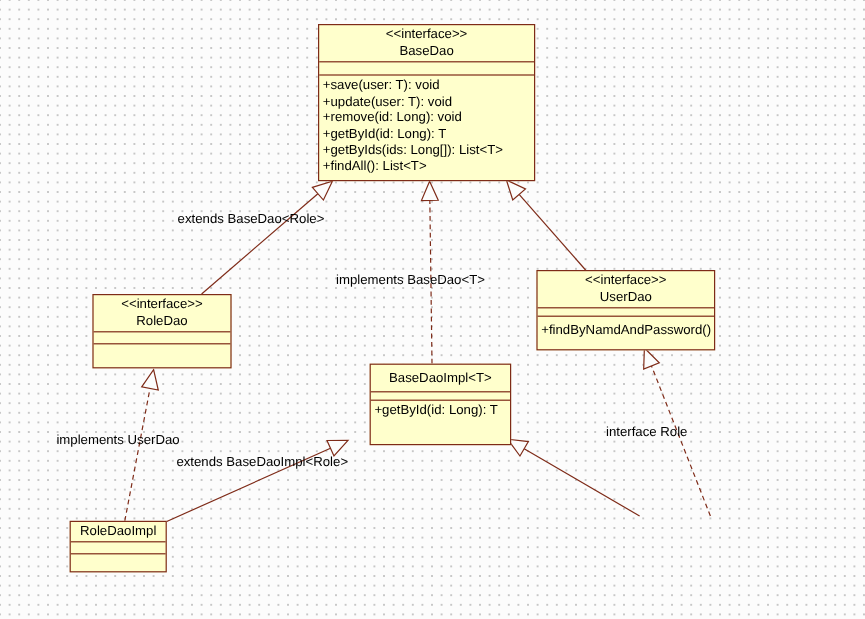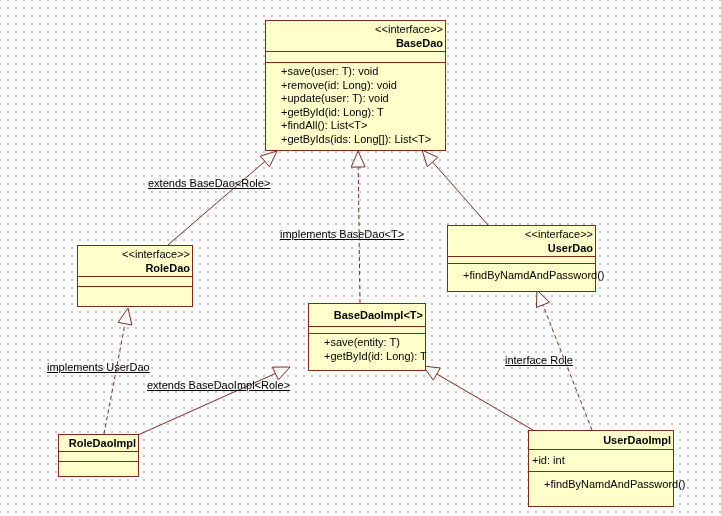--- a/index.html
+++ b/index.html
@@ -19,25 +19,25 @@
   .edge-line{stroke:#7e2b18;stroke-width:1;fill:none}
   .edge-line.dashed{stroke-dasharray:4,3}
   .arrowhead{fill:#fcfcfc;stroke:#7e2b18;stroke-width:1}
 
   .node{
     position:absolute;box-sizing:border-box;
     background:#ffffcc;border:1px solid #7e2b18;
     display:flex;flex-direction:column;
     font-size:11px;color:#000;
   }
-  .title{text-align:right;padding:2px 2px 1px 2px}
+  .title{text-align:center;padding:2px 2px 1px 2px}
   .stereotype{line-height:13px;white-space:nowrap}
-  .classname{font-weight:bold;line-height:14px;white-space:nowrap}
+  .classname{font-weight:normal;line-height:14px;white-space:nowrap}
   .sect{border-top:1px solid #7e2b18;box-sizing:border-box}
-  .methods{flex:1 1 auto;padding:2px 12px}
+  .methods{flex:1 1 auto;padding:2px 0}
   .member{padding:0 3px;line-height:13.5px;white-space:nowrap}
 
   .n-basedao{left:265px;top:20px;width:181px;height:131px}
   .n-roledao{left:77px;top:245px;width:116px;height:62px}
   .n-userdao{left:447px;top:225px;width:149px;height:67px}
   .n-basedaoimpl{left:308px;top:303px;width:118px;height:68px}
   .n-roledaoimpl{left:58px;top:434px;width:81px;height:43px}
   .n-userdaoimpl{left:528px;top:430px;width:146px;height:77px}
 
   .n-basedao .attrs{height:11px}
@@ -49,21 +49,21 @@
   .n-userdaoimpl .attrs .member{padding-top:4px}
 
   .n-basedaoimpl .title{padding:4px 2px}
   .n-roledaoimpl .title{padding:1px 2px}
   .n-userdaoimpl .title{padding:2px 2px}
   .n-userdao .methods{padding-top:5px}
   .n-userdaoimpl .methods{padding-top:6px}
 
   .edge-label{
     position:absolute;font-size:11px;line-height:13px;
-    color:#000;white-space:nowrap;text-decoration:underline;
+    color:#000;white-space:nowrap;
   }
 </style>
 </head>
 <body>
 
 <div id="canvas">
 
   <svg id="edges" xmlns="http://www.w3.org/2000/svg" width="721" height="516">
     <g>
       <line class="edge-line" x1="168" y1="245" x2="264.9" y2="161.4"></line>
@@ -96,25 +96,25 @@
   </svg>
 
   <div class="node n-basedao">
     <div class="title">
       <div class="stereotype">&lt;&lt;interface&gt;&gt;</div>
       <div class="classname">BaseDao</div>
     </div>
     <div class="sect attrs"></div>
     <div class="sect methods">
       <div class="member">+save(user: T): void</div>
+      <div class="member">+update(user: T): void</div>
       <div class="member">+remove(id: Long): void</div>
-      <div class="member">+update(user: T): void</div>
       <div class="member">+getById(id: Long): T</div>
+      <div class="member">+getByIds(ids: Long[]): List&lt;T&gt;</div>
       <div class="member">+findAll(): List&lt;T&gt;</div>
-      <div class="member">+getByIds(ids: Long[]): List&lt;T&gt;</div>
     </div>
   </div>
 
   <div class="node n-roledao">
     <div class="title">
       <div class="stereotype">&lt;&lt;interface&gt;&gt;</div>
       <div class="classname">RoleDao</div>
     </div>
     <div class="sect attrs"></div>
     <div class="sect methods"></div>
@@ -130,44 +130,32 @@
       <div class="member">+findByNamdAndPassword()</div>
     </div>
   </div>
 
   <div class="node n-basedaoimpl">
     <div class="title">
       <div class="classname">BaseDaoImpl&lt;T&gt;</div>
     </div>
     <div class="sect attrs"></div>
     <div class="sect methods">
-      <div class="member">+save(entity: T)</div>
       <div class="member">+getById(id: Long): T</div>
     </div>
   </div>
 
   <div class="node n-roledaoimpl">
     <div class="title">
       <div class="classname">RoleDaoImpl</div>
     </div>
     <div class="sect attrs"></div>
     <div class="sect methods"></div>
   </div>
 
-  <div class="node n-userdaoimpl">
-    <div class="title">
-      <div class="classname">UserDaoImpl</div>
-    </div>
-    <div class="sect attrs">
-      <div class="member">+id: int</div>
-    </div>
-    <div class="sect methods">
-      <div class="member">+findByNamdAndPassword()</div>
-    </div>
-  </div>
 
   <div class="edge-label" style="left:148px;top:177px">extends BaseDao&lt;Role&gt;</div>
   <div class="edge-label" style="left:280px;top:228px">implements BaseDao&lt;T&gt;</div>
   <div class="edge-label" style="left:47px;top:361px">implements UserDao</div>
   <div class="edge-label" style="left:147px;top:379px">extends BaseDaoImpl&lt;Role&gt;</div>
   <div class="edge-label" style="left:505px;top:354px">interface Role</div>
 
 </div>
 
 </body></html>

